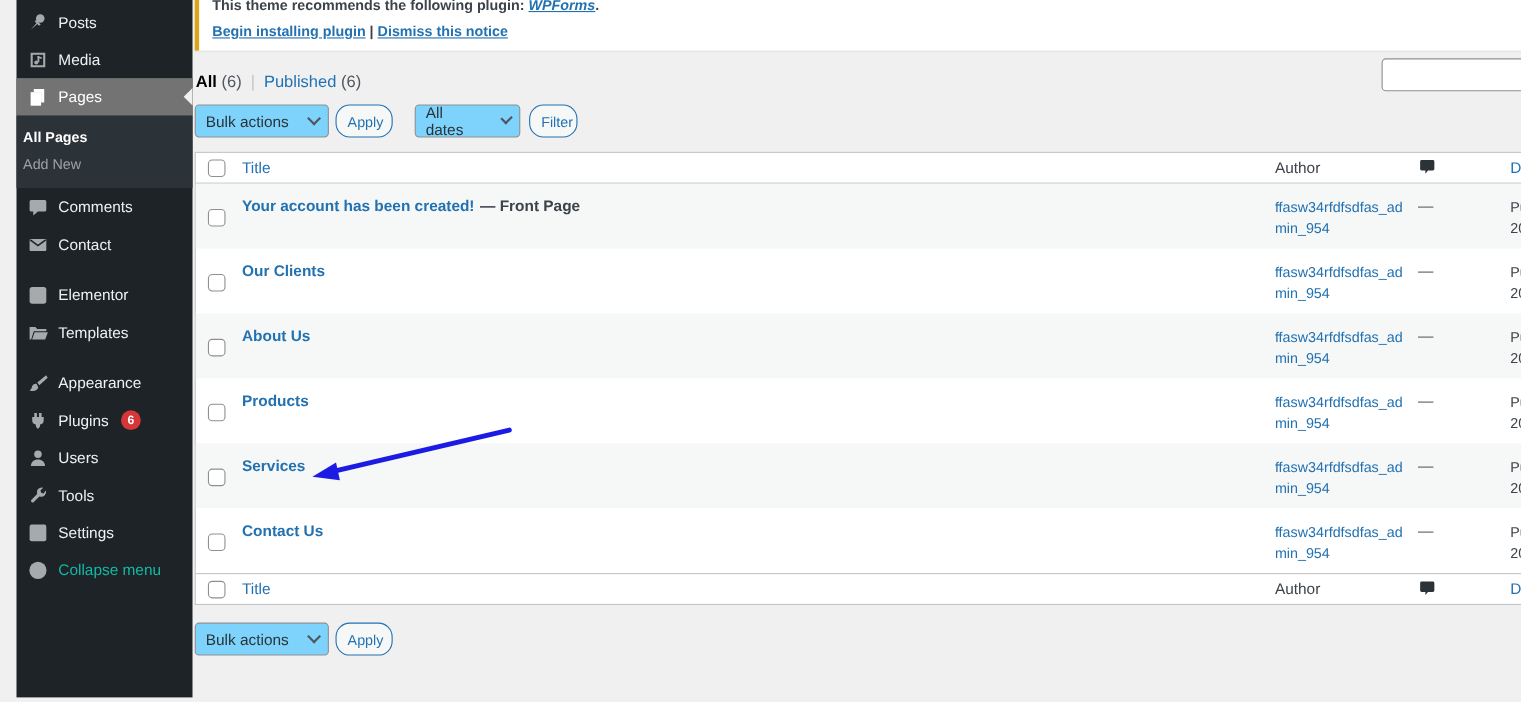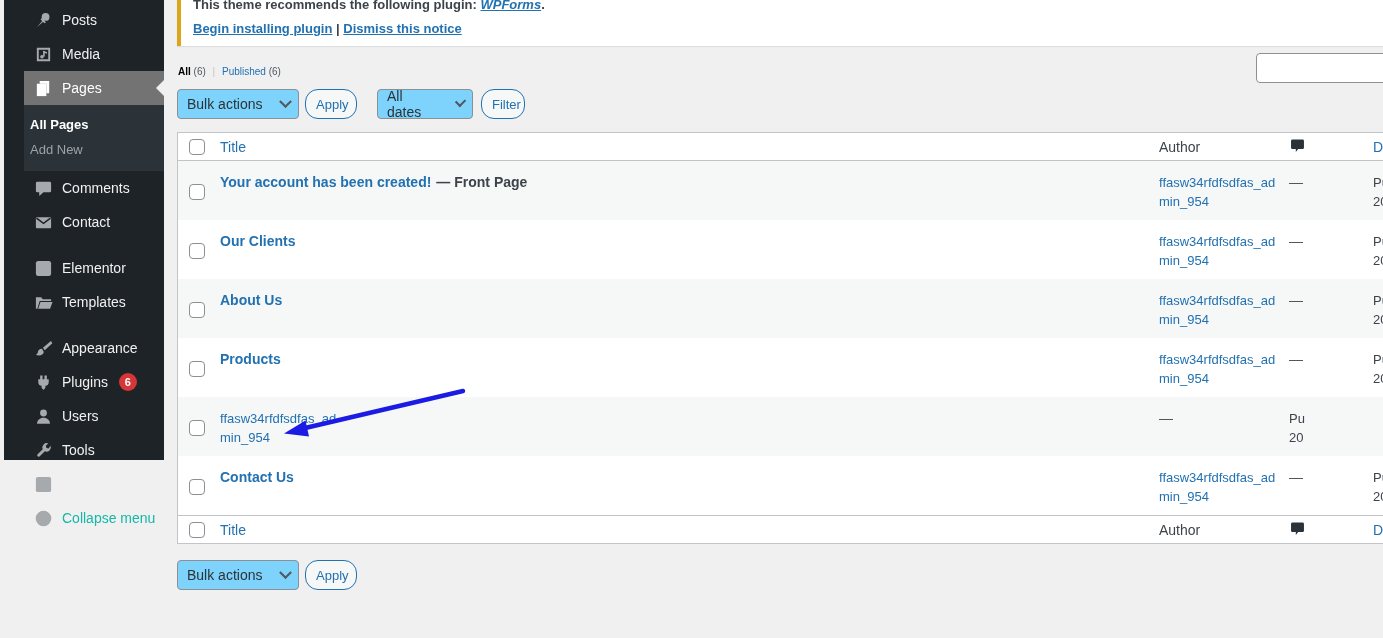--- a/index.html
+++ b/index.html
@@ -1,21 +1,21 @@
 <!DOCTYPE html>
 <html><head>
 <meta charset="utf-8">
 <style>
   * { margin:0; padding:0; box-sizing:border-box; }
   html,body { width:1383px; height:638px; overflow:hidden; background:#f0f0f1;
     font-family:"Liberation Sans", sans-serif; }
 
   
-  .sidebar { position:absolute; left:4px; top:0; width:160px; height:460px;
-    background:#1d2327; z-index:10; padding-top:3px;padding-left:20px; }
+  .sidebar { position:absolute; left:15px; top:0; width:160px; height:634px;
+    background:#1d2327; z-index:10; padding-top:3px; }
   .menu-item { position:relative; display:flex; align-items:center; gap:9px;
     height:34px; padding:0 8px 0 10px; color:#f0f0f1; font-size:14px; cursor:pointer; }
   .menu-item .mi { width:19px; height:19px; flex:0 0 19px; display:flex;
     align-items:center; justify-content:center; }
   .menu-item svg { display:block; }
   .mi svg * { fill:#a7aaad; }
   .menu-item.active { background:#737373; color:#fff; }
   .menu-item.active .mi svg * { fill:#ffffff; }
   .menu-item.active::after { content:""; position:absolute; right:0; top:50%;
     margin-top:-8px; border:8px solid transparent; border-right-color:#f0f0f1; }
@@ -33,21 +33,21 @@
 
   .notice { margin:-10px 0 0 17px; width:1206px; background:#fff;
     border-left:4px solid #dba617; box-shadow:0 1px 1px rgba(0,0,0,.08);
     padding:7px 12px 10px; font-size:13px; color:#3c434a; }
   .notice p { margin:0 0 9px; font-weight:bold; }
   .notice p:last-child { margin-bottom:0; }
   .notice a { color:#2271b1; font-weight:bold; text-decoration:underline; cursor:pointer; }
   .notice .plugin-link { font-style:italic; }
   .notice .sep { font-weight:bold; color:#3c434a; }
 
-  .views { margin:20px 0 0 18px; font-size:10px; color:#646970; }
+  .views { margin:20px 0 0 18px; font-size:15px; color:#646970; }
   .views .view-label { cursor:pointer; }
   .views .current-view { color:#000; font-weight:bold; }
   .views a.view-label { color:#2271b1; text-decoration:none; }
   .views .count { color:#50575e; }
   .views .vsep { color:#c3c4c7; margin:0 4px; }
 
   .tablenav { margin:12px 0 0 17px; display:flex; align-items:center; height:30px; }
   .fake-select { display:flex; align-items:center; justify-content:space-between;
     height:30px; background:#7dd3fc; border:1px solid #8c8f94; border-radius:4px;
     padding:0 8px 0 9px; font-size:14px; color:#2c3338; cursor:pointer; }
@@ -349,20 +349,21 @@
         <div class="datecell">
             <span>Pu</span>
             <span>20</span>
           </div>
       </div>
 
       <div class="trow datarow">
         <div class="col-cb">
             <input type="checkbox" class="cb" style="">
           </div>
+        <div><a class="row-title">Services</a></div>
         <div>
             <a class="author-link">ffasw34rfdfsdfas_admin_954</a>
           </div>
         <div><span class="dash">—</span></div>
         <div class="datecell">
             <span>Pu</span>
             <span>20</span>
           </div>
       </div>
 

